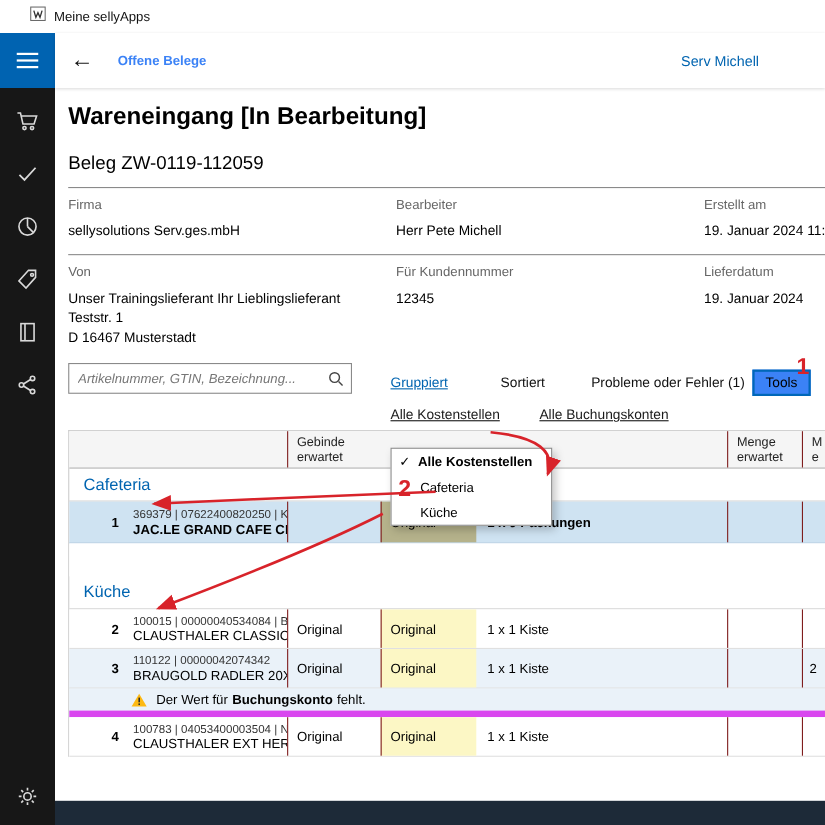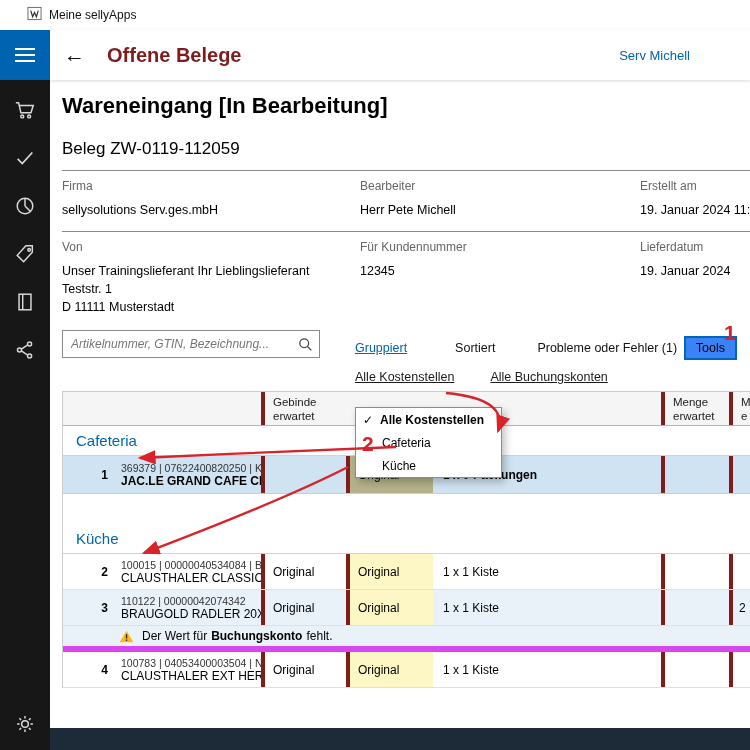--- a/index.html
+++ b/index.html
@@ -18,21 +18,21 @@
   .nav-btn { width:50px; height:48px; display:flex; align-items:center; justify-content:center; cursor:pointer; }
   .hamburger { height:50px; background:#0063b1; }
   .nav-first { margin-top:6px; }
   .nav-gear { margin-top:auto; margin-bottom:6px; height:40px; }
 
   
   .main { position:absolute; top:30px; left:50px; width:700px; height:720px; background:#fff; }
   .header { height:50px; display:flex; align-items:center; padding:0 60px 0 14px;
             box-shadow:0 1px 3px rgba(0,0,0,0.15); position:relative; z-index:5; background:#fff; }
   .back { font-size:21px; color:#111; margin-right:22px; cursor:pointer; }
-  .header-title { font-size:20px; font-weight:bold; color:#7f1d1d; }
+  .header-title { font-size:12px; font-weight:bold; color:#3b82f6; }
   .header-user { margin-left:auto; color:#0064b0; font-size:13px; cursor:pointer; }
 
   .tabstrip { height:32px; display:flex; align-items:flex-end; padding-left:8px; background:#fff; }
   .tab { height:27px; background:#ededed; display:flex; align-items:center; gap:7px;
          padding:0 10px; font-size:12px; color:#222; cursor:pointer; }
   .tab-dot { width:7px; height:7px; border-radius:50%; background:#e81123; }
   .tab-close { font-size:11px; color:#333; margin-left:4px; }
 
   .content { padding-left:12px; }
   h1 { margin-top:13px; font-size:22px; line-height:26px; color:#000; }
@@ -58,21 +58,21 @@
   .tools-btn { margin-left:auto; margin-right:13px; background:#3b82f6; border:2px solid #0067b8;
                font-size:12.5px; padding:3px 10px; cursor:pointer; font-family:"Liberation Sans",sans-serif; }
   .filter-row { margin-top:8px; padding-left:293px; height:15px; display:flex; gap:36px; }
   .filter-lnk { font-size:12.5px; color:#1a1a1a; text-decoration:underline; cursor:pointer; }
 
   
   .tbl { margin-top:6px; width:688px; border-left:1px solid #ccc; border-top:1px solid #ccc; }
   .trow { display:grid; grid-template-columns:53px 145px 85px 87px 228px 68px 1fr; }
   .thead { background:#f5f5f5; border-bottom:1px solid #b5b5b5; height:34px; font-size:11.5px; color:#222; }
   .hcell { padding:3px 0 0 8px; line-height:14px; overflow:hidden; }
-  .bl { border-left:4px solid #7f1d1d; }
+  .bl { border-left:1px solid #7f1d1d; }
   .grp { height:30px; display:flex; align-items:center; padding-left:13px; color:#0064b0;
          font-size:15px; border-bottom:1px solid #d2d2d2; cursor:pointer; }
   .row { height:38px; border-bottom:1px solid #e0e0e0; background:#fff; cursor:pointer; }
   .row.k { height:36px; }
   .row.sel { background:#cfe3f2; border-bottom:1px solid #bcd2e4; }
   .row.alt { background:#eaf2f9; }
   .cell { display:flex; align-items:center; font-size:12px; overflow:hidden; }
   .cell-num { justify-content:flex-end; padding-right:8px; font-weight:bold; }
   .cell-article { flex-direction:column; align-items:flex-start; justify-content:center; padding-left:5px; }
   .code { font-size:10.5px; color:#333; white-space:nowrap; }
@@ -201,21 +201,21 @@
             <div class="info-label">Erstellt am</div>
             <div class="info-value clip">19. Januar 2024 11:20</div>
           </div>
         </div>
         <div class="info-row">
           <div>
             <div class="info-label">Von</div>
             <div class="info-value">
               <div>Unser Trainingslieferant Ihr Lieblingslieferant</div>
               <div>Teststr. 1</div>
-              <div>D 11111 Musterstadt</div>
+              <div>D 16467 Musterstadt</div>
             </div>
           </div>
           <div>
             <div class="info-label">Für Kundennummer</div>
             <div class="info-value">12345</div>
           </div>
           <div>
             <div class="info-label">Lieferdatum</div>
             <div class="info-value">19. Januar 2024</div>
           </div>

